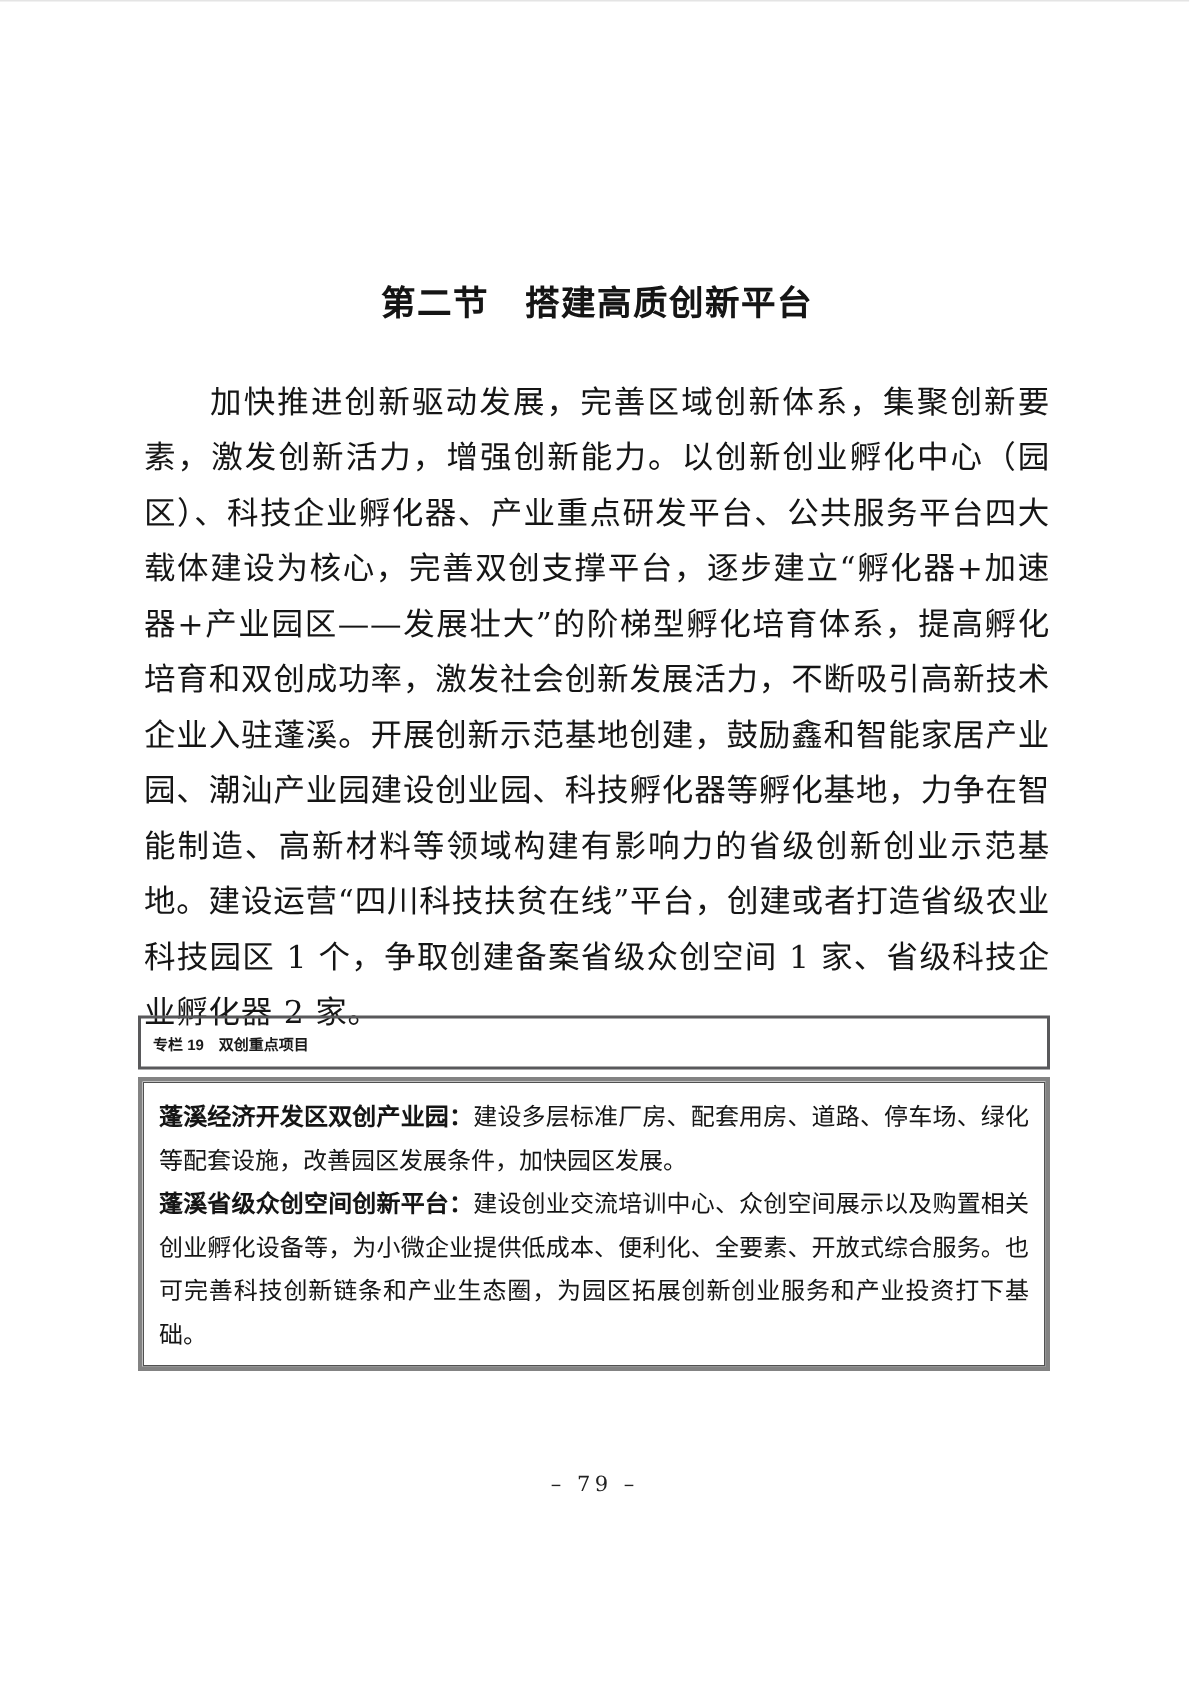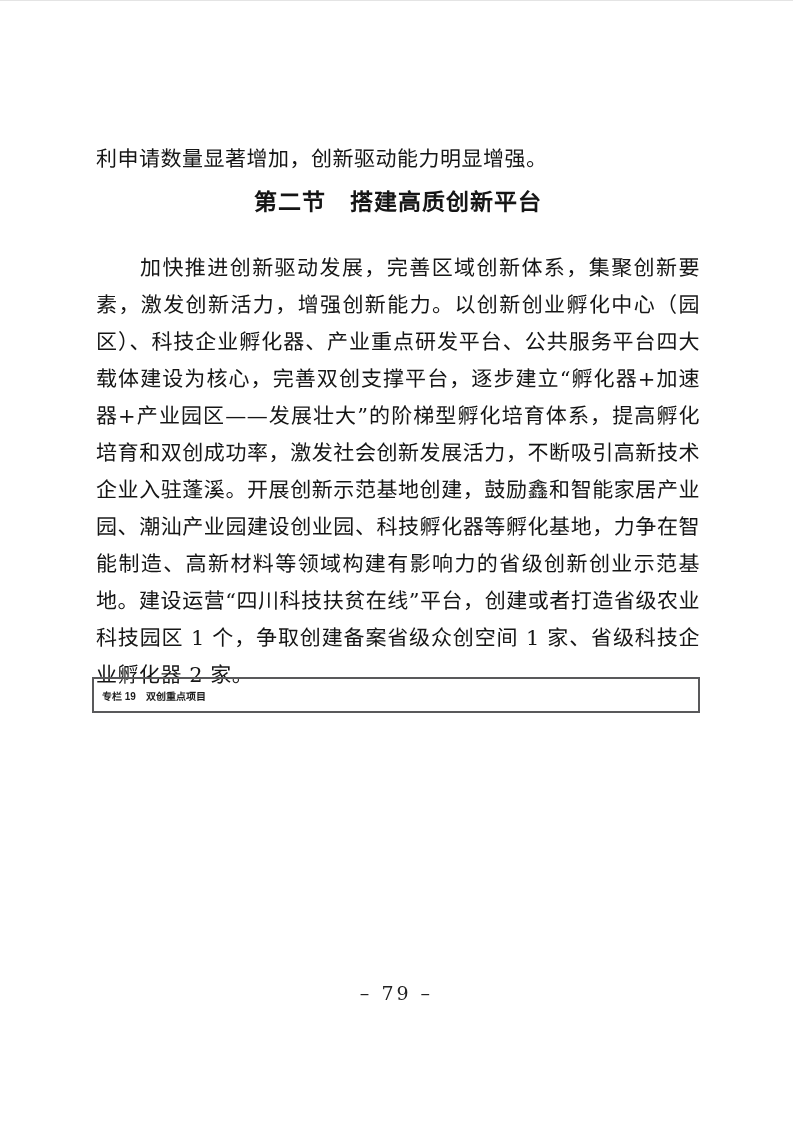--- a/index.html
+++ b/index.html
@@ -74,37 +74,40 @@
     text-align: justify;
     text-justify: inter-character;
   }
   .callout-body p { margin: 0; }
   .callout-item-lead { font-weight: bold; }
   .page-number {
     position: absolute;
     left: 0; top: 982px;
     width: 100%;
     text-align: center;
-    font-size: 19px;
+    font-size: 14px;
     letter-spacing: 3px;
     color: #222;
   }
 </style>
 </head>
 <body>
 
 <div class="page">
   <div class="scan-edge"></div>
 
-  <div class="cont-line">利申请数量显著增加，创新驱动能力明显增强。</div>
 
   <div class="section-heading">第二节　搭建高质创新平台</div>
 
   <div class="body-para">加快推进创新驱动发展，完善区域创新体系，集聚创新要素，激发创新活力，增强创新能力。以创新创业孵化中心（园区）、科技企业孵化器、产业重点研发平台、公共服务平台四大载体建设为核心，完善双创支撑平台，逐步建立“孵化器+加速器+产业园区——发展壮大”的阶梯型孵化培育体系，提高孵化培育和双创成功率，激发社会创新发展活力，不断吸引高新技术企业入驻蓬溪。开展创新示范基地创建，鼓励鑫和智能家居产业园、潮汕产业园建设创业园、科技孵化器等孵化基地，力争在智能制造、高新材料等领域构建有影响力的省级创新创业示范基地。建设运营“四川科技扶贫在线”平台，创建或者打造省级农业科技园区 1 个，争取创建备案省级众创空间 1 家、省级科技企业孵化器 2 家。</div>
 
   <div class="callout">
     <div class="callout-header">
       <span>专栏 19　双创重点项目</span>
     </div>
+    <div class="callout-body">
+      <p><span class="callout-item-lead">蓬溪经济开发区双创产业园：</span><span>建设多层标准厂房、配套用房、道路、停车场、绿化等配套设施，改善园区发展条件，加快园区发展。</span></p>
+      <p><span class="callout-item-lead">蓬溪省级众创空间创新平台：</span><span>建设创业交流培训中心、众创空间展示以及购置相关创业孵化设备等，为小微企业提供低成本、便利化、全要素、开放式综合服务。也可完善科技创新链条和产业生态圈，为园区拓展创新创业服务和产业投资打下基础。</span></p>
+    </div>
   </div>
 
   <div class="page-number">– 79 –</div>
 </div>
 
 </body></html>

